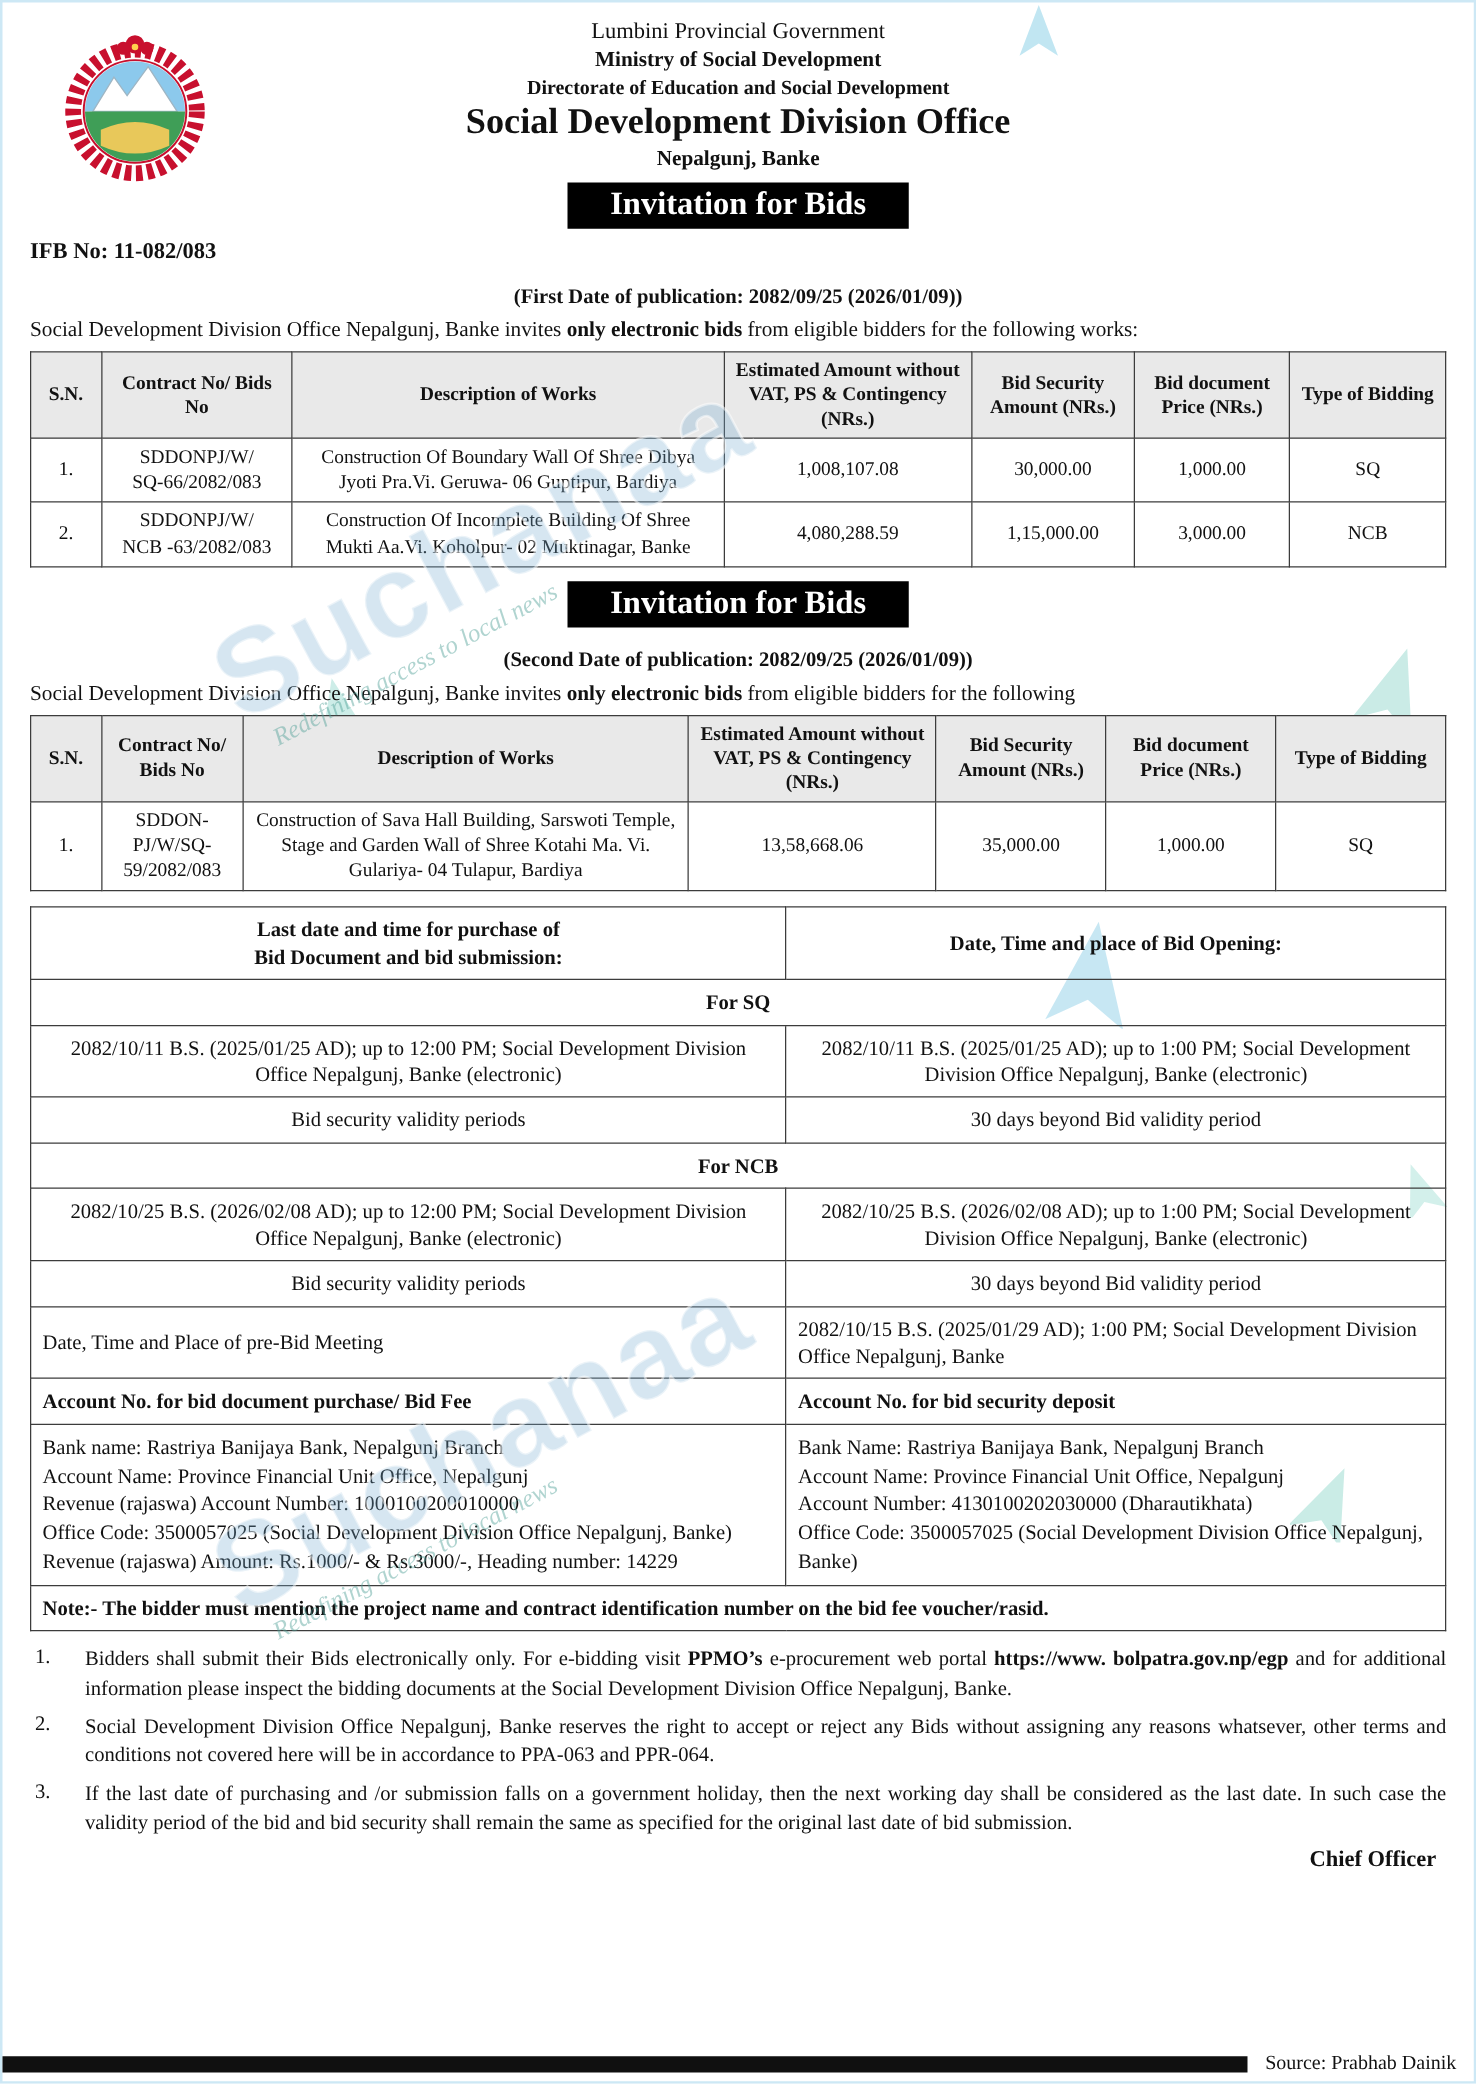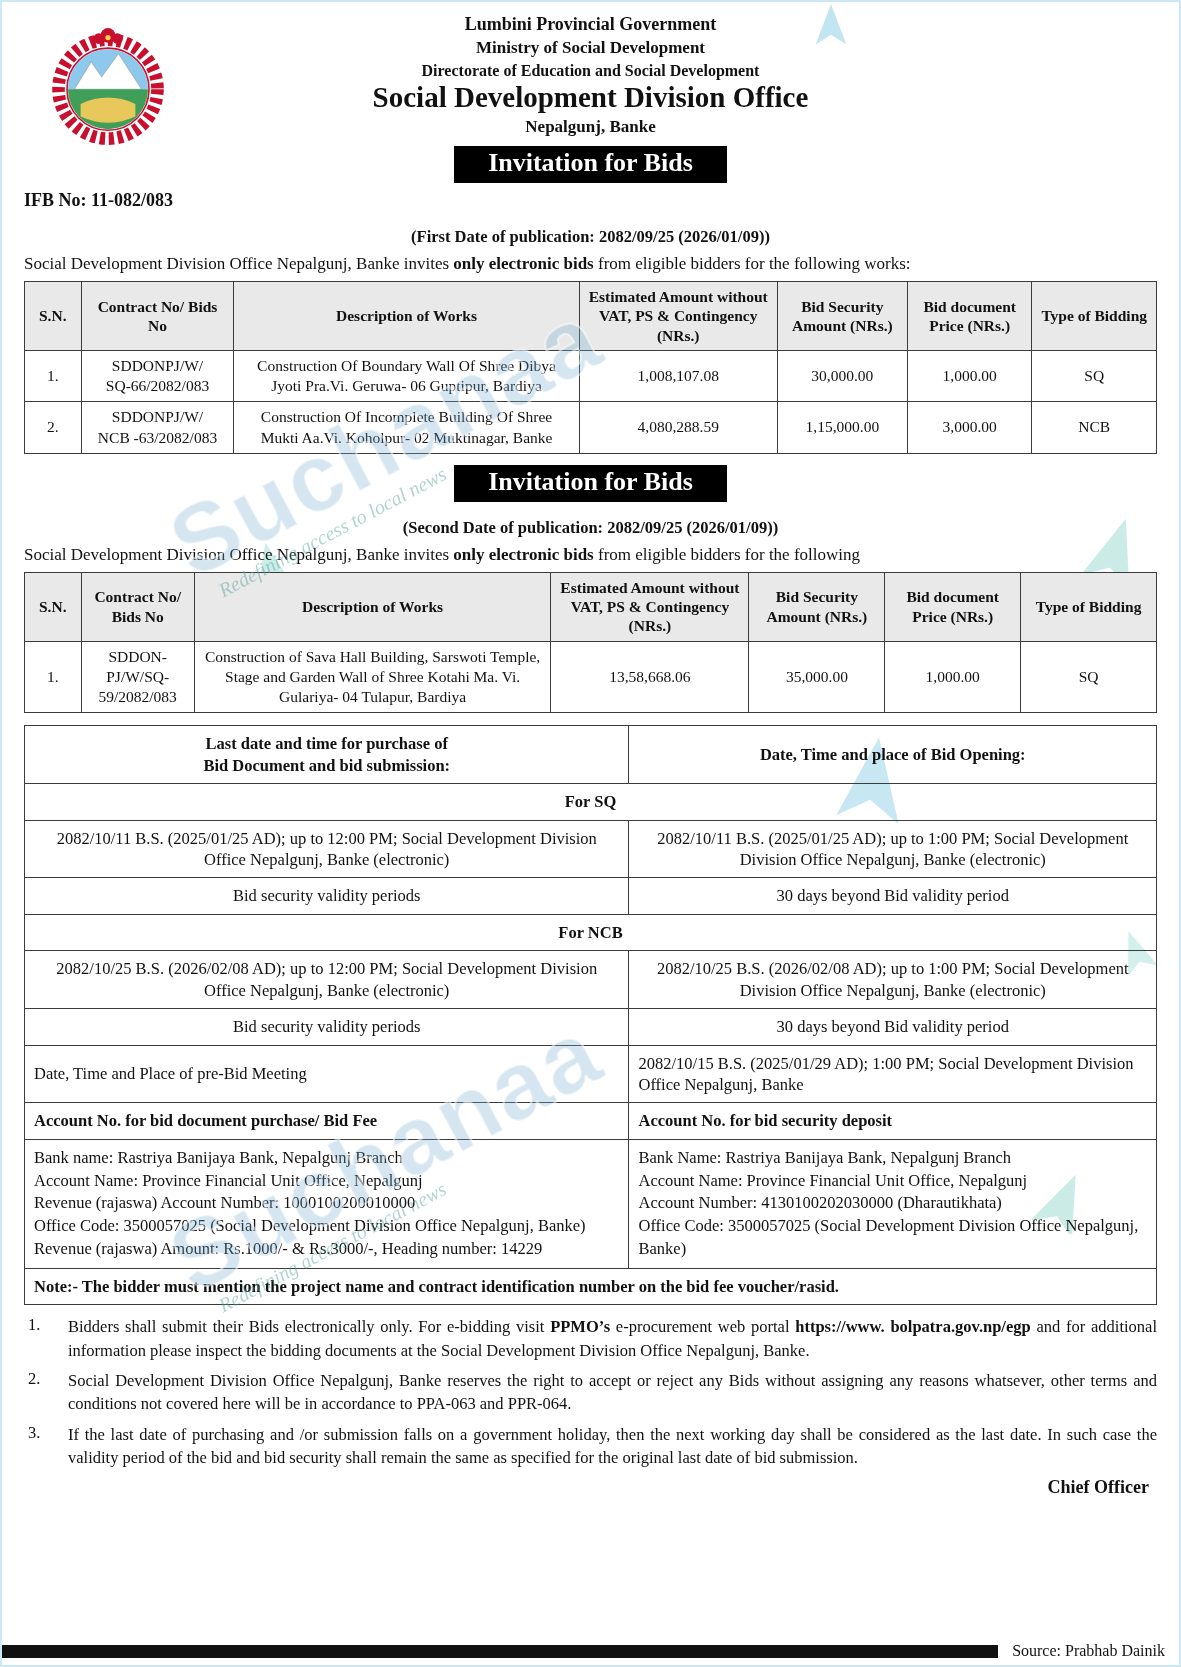--- a/index.html
+++ b/index.html
@@ -14,21 +14,21 @@
   
   .wm-group { position:absolute; z-index:2; pointer-events:none; transform:rotate(-28deg); transform-origin:left top; }
   .wm-brand { font-family:"Liberation Sans", sans-serif; font-weight:bold; font-size:96px; letter-spacing:2px;
               color:rgba(120,172,210,0.30); -webkit-text-stroke:2px rgba(255,255,255,0.5); }
   .wm-tagline { font-style:italic; font-size:20px; color:rgba(80,160,150,0.45); margin-top:-10px; padding-left:18px; }
   .deco-arrow { position:absolute; z-index:0; pointer-events:none; opacity:0.55; }
 
   
   .header { text-align:center; position:relative; padding-top:4px; }
   .emblem { position:absolute; left:18px; top:16px; width:132px; height:120px; }
-  .h-gov { font-size:18px; font-weight:bold; }
+  .h-gov { font-size:18px; font-weight:normal; }
   .h-min { font-size:17px; font-weight:bold; margin-top:3px; }
   .h-dir { font-size:16px; font-weight:bold; margin-top:4px; }
   .h-office { font-size:29px; font-weight:bold; margin-top:1px; }
   .h-loc { font-size:17px; font-weight:bold; margin-top:3px; }
 
   .banner-wrap { text-align:center; margin-top:9px; }
   .banner { display:inline-block; background:#000000; color:#fff; font-weight:bold; font-size:26px; padding:2px 34px 5px; }
   .ifb { font-weight:bold; font-size:18px; margin-top:7px; }
   .pubdate { text-align:center; font-weight:bold; font-size:16.5px; margin-top:16px; }
   .intro { font-size:17px; margin-top:7px; }

